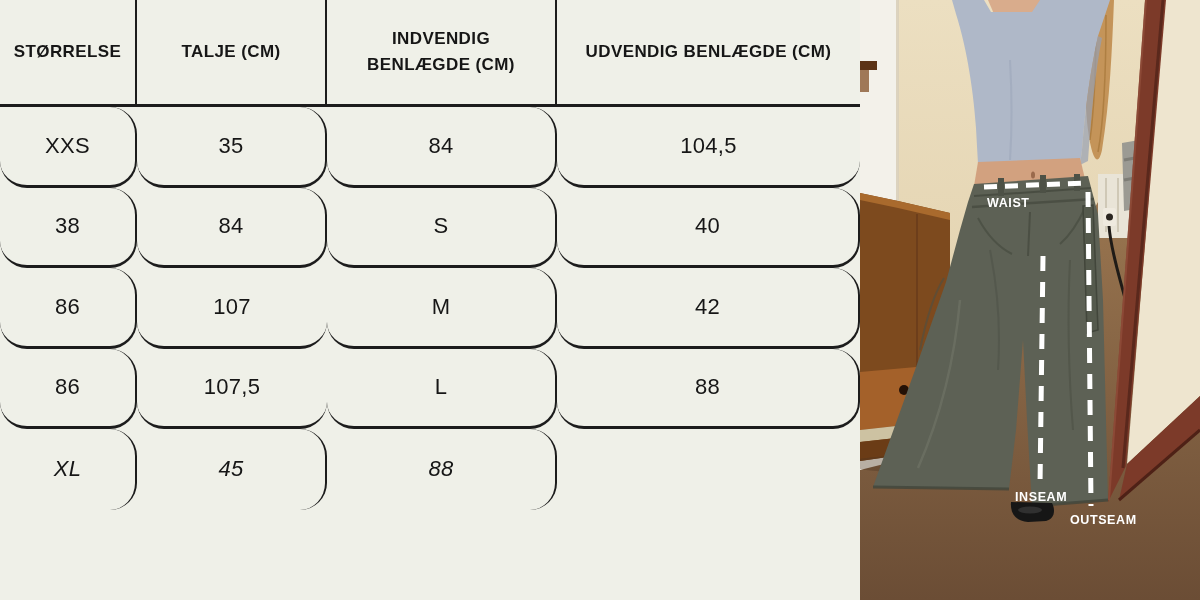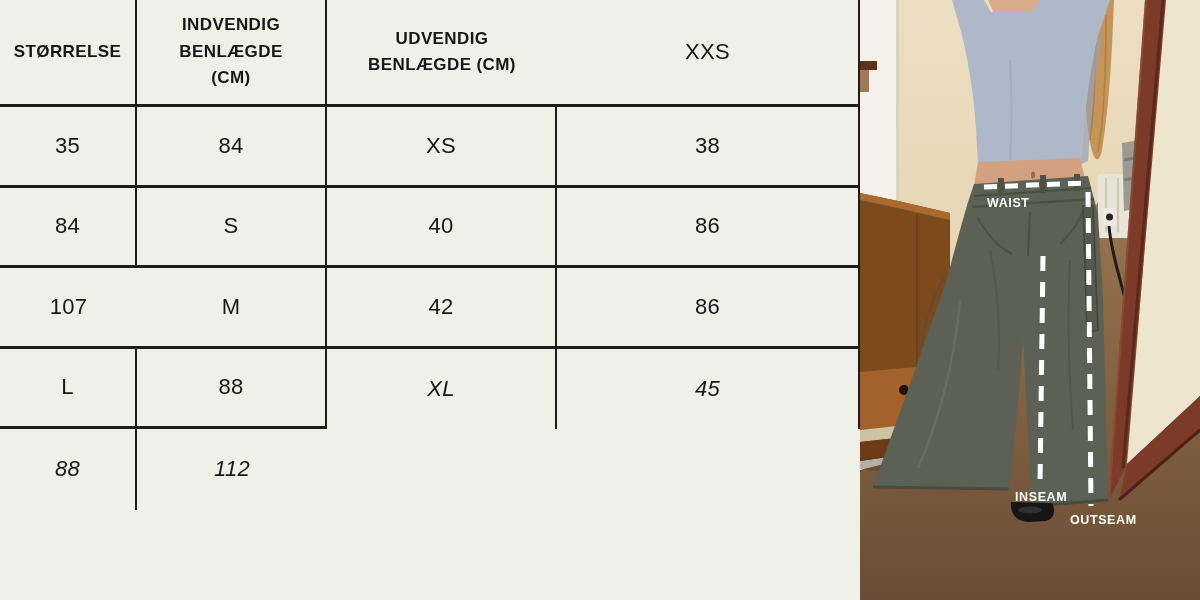--- a/index.html
+++ b/index.html
@@ -23,62 +23,63 @@
     display:flex;align-items:center;justify-content:center;text-align:center;
     border-right:2px solid var(--table-line);
     border-bottom:3px solid var(--table-line);
   }
   .cell.c3{border-right:none;}
   .cell.lastrow{border-bottom:none;font-style:italic;}
   .cell.head{
     font-weight:bold;font-size:17px;letter-spacing:.4px;line-height:1.55;
     padding:0 22px;
   }
-  .cell.val{font-size:22px;letter-spacing:.3px;}
+  .cell.val{font-size:22px;letter-spacing:.3px;border-radius:27px;}
   .photo-pane{width:340px;height:600px;position:relative;text-decoration:underline;}
   .photo-pane svg{display:block;}
   .ann-label{
     fill:var(--annotation);font-family:"Liberation Sans",sans-serif;
     font-size:12.5px;font-weight:bold;letter-spacing:.6px;
   }
 </style>
 </head>
 <body>
 
 <div class="stage">
 
   <div class="table-pane">
     <div class="cell head c0">STØRRELSE</div>
+    <div class="cell head c1">TALJE (CM)</div>
     <div class="cell head c2">INDVENDIG BENLÆGDE (CM)</div>
     <div class="cell head c3">UDVENDIG BENLÆGDE (CM)</div>
 
     <div class="cell val c0">XXS</div>
     <div class="cell val c1">35</div>
     <div class="cell val c2">84</div>
+    <div class="cell val c3">104,5</div>
 
-    <div class="cell val c0">XS</div>
     <div class="cell val c1">38</div>
     <div class="cell val c2">84</div>
 
     <div class="cell val c0">S</div>
     <div class="cell val c1">40</div>
     <div class="cell val c2">86</div>
     <div class="cell val c3">107</div>
 
     <div class="cell val c0">M</div>
     <div class="cell val c1">42</div>
     <div class="cell val c2">86</div>
+    <div class="cell val c3">107,5</div>
 
     <div class="cell val c0">L</div>
     <div class="cell val c2">88</div>
 
     <div class="cell val c0 lastrow">XL</div>
     <div class="cell val c1 lastrow">45</div>
     <div class="cell val c2 lastrow">88</div>
-    <div class="cell val c3 lastrow">112</div>
   </div>
 
   <div class="photo-pane">
     <svg width="340" height="600" viewBox="0 0 340 600">
       <defs>
         <linearGradient id="wallGrad" x1="0" y1="0" x2="0" y2="1">
           <stop offset="0" stop-color="#ecdfc1"></stop>
             <stop offset="1" stop-color="#dcc9a2"></stop>
         </linearGradient>
         <linearGradient id="floorGrad" x1="0" y1="0" x2="0" y2="1">

